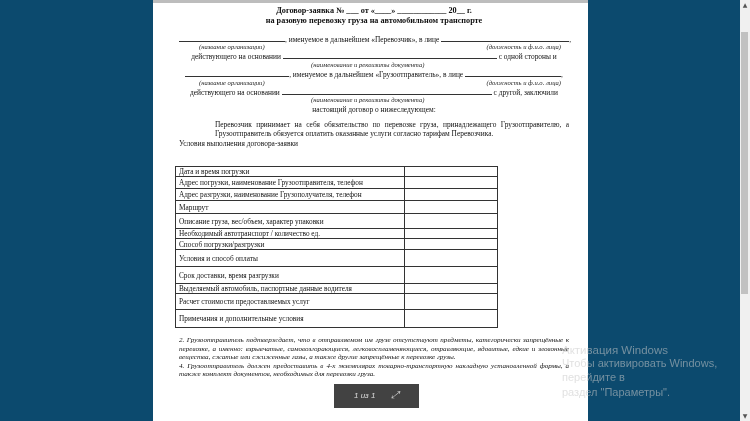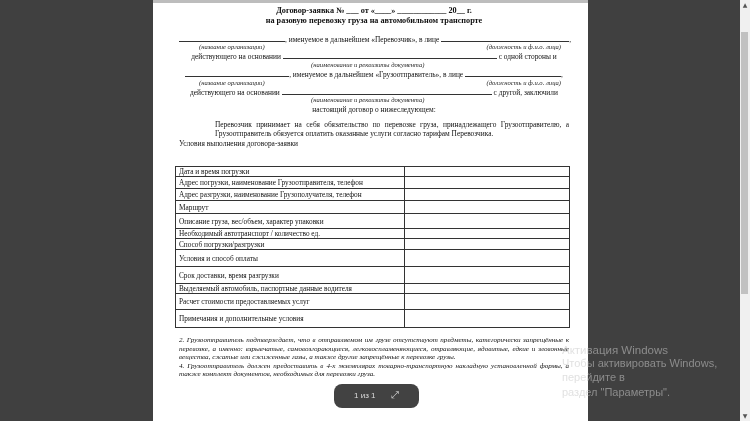--- a/index.html
+++ b/index.html
@@ -1,40 +1,40 @@
 <!DOCTYPE html>
 <html><head>
 <meta charset="utf-8">
 <style>
   html, body { margin: 0; padding: 0; }
   body {
     width: 750px; height: 421px; overflow: hidden; position: relative;
     background: #000; font-family: "Liberation Serif", serif; color: #111;
   }
-  .viewer { position: absolute; left: 0; top: 0; width: 740px; height: 421px; background: #404040; }
+  .viewer { position: absolute; left: 0; top: 0; width: 740px; height: 421px; background: #0c4a6e; }
   .top-band { position: absolute; left: 153px; top: 0; width: 435px; height: 3px; background: #bdbdbd; }
   .page {
     position: absolute; left: 153px; top: 3px; width: 435px; height: 418px;
     background: #fff; overflow: hidden;
   }
   .content { position: absolute; left: 26px; top: 0; width: 390px; font-size: 7.4px; line-height: 1.25; }
   .title { text-align: center; font-weight: bold; font-size: 8.2px; line-height: 1.2; margin-top: 3px; }
   .line { white-space: nowrap; position: relative; height: 9.3px; text-align: center; }
   .hint { font-style: italic; font-size: 6.6px; color: #222; height: 8.5px; white-space: nowrap; position: relative; }
   .blank { display: inline-block; border-bottom: 0.8px solid #333; height: 7px; vertical-align: baseline; }
   .para { text-align: justify; margin-top: 6px; margin-left: 36px; }
   .center { text-align: left; }
-  table.cond { border-collapse: collapse; position: absolute; left: 22px; top: 163px; width: 395px; font-size: 7.3px; padding-left: 20px; }
+  table.cond { border-collapse: collapse; position: absolute; left: 22px; top: 163px; width: 323px; font-size: 7.3px; padding-left: 20px; }
   table.cond td { border: 0.9px solid #333; padding: 0 3px; vertical-align: middle; }
   table.cond td.k { width: 222px; }
   .notes { position: absolute; left: 26px; top: 333px; width: 390px; font-style: italic; font-size: 7.1px; line-height: 1.2; text-align: justify; }
   .notes p { margin: 0; }
   .pager {
-    position: absolute; left: 334px; top: 384px; width: 85px; height: 24px; border-radius: 8px;
-    background: rgba(40,40,40,0.88); color: #ddd; font-family: "Liberation Sans", sans-serif; font-size: 8px;
+    position: absolute; left: 334px; top: 384px; width: 85px; height: 24px; border-radius: 0;
+    background: rgba(40,40,40,0.88); color: #ddd; font-family: "Liberation Sans", sans-serif; font-size: 8px; font-style: italic;
   }
   .pager .num { position: absolute; left: 20px; top: 7px; }
   .pager .fit { position: absolute; left: 57px; top: 5px; font-size: 10px; }
   .watermark { position: absolute; left: 562px; top: 344px; font-family: "Liberation Sans", sans-serif; color: rgba(200,200,200,0.55); }
   .watermark .h { font-size: 11.5px; }
   .watermark .s { font-size: 11px; line-height: 1.3; }
   .scrollbar { position: absolute; left: 740px; top: 0; width: 10px; height: 421px; background: #f0f0f0; }
   .scrollbar .up, .scrollbar .down { position: absolute; left: 0; width: 10px; height: 10px; font-size: 6px; text-align: center; color: #555; font-family: "DejaVu Sans", sans-serif; line-height: 10px; }
   .scrollbar .up { top: 0; }
   .scrollbar .down { bottom: 0; }

